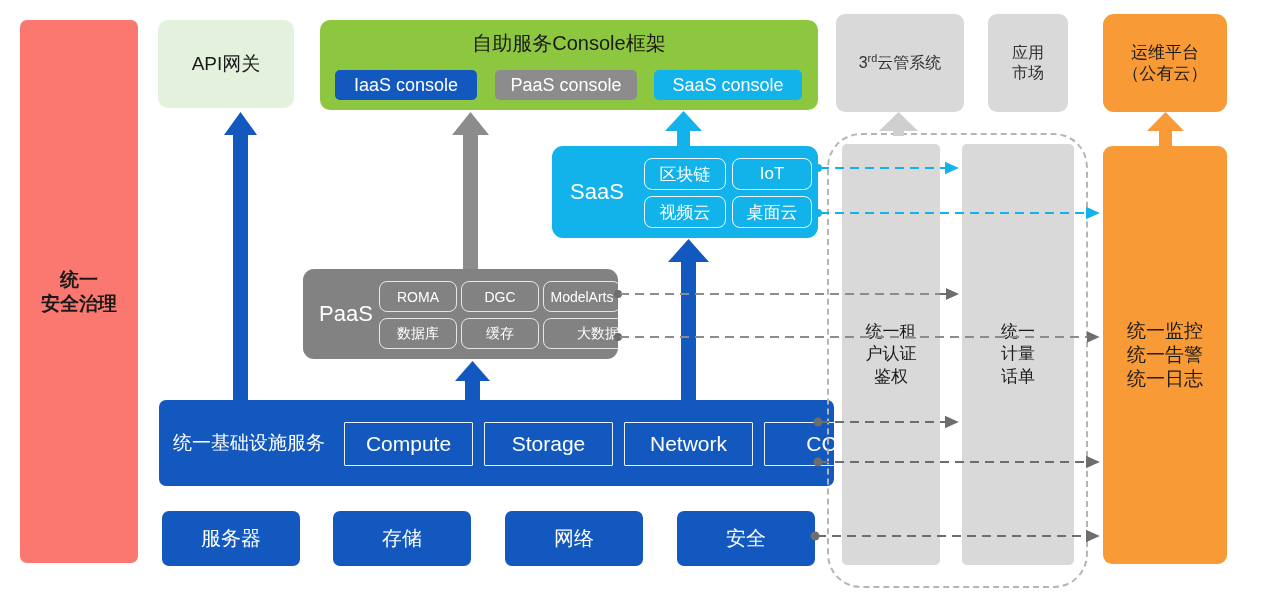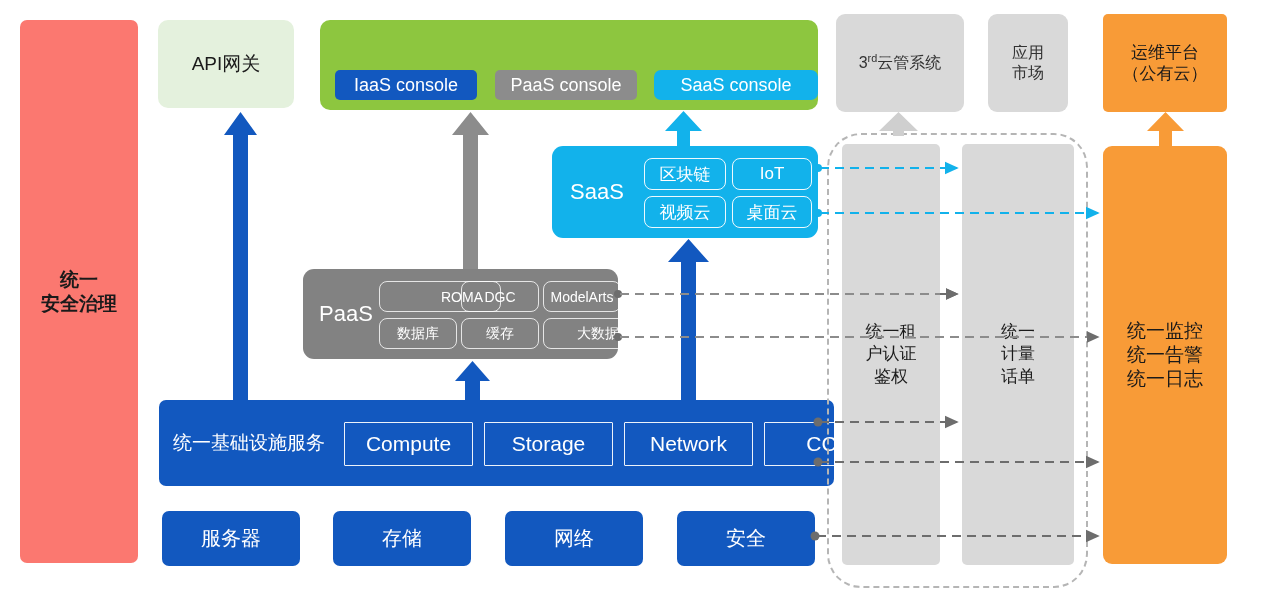--- a/index.html
+++ b/index.html
@@ -25,21 +25,21 @@
     font-size:20px;color:#1a1a1a;font-weight:500;
   }
   .chip{position:absolute;display:flex;align-items:center;justify-content:center;
         border-radius:5px;color:#fff;font-size:18px;height:30px;}
   .chip.iaas{background:#1258bf;}
   .chip.paas{background:#8c8c8c;}
   .chip.saas{background:#12b2eb;}
 
   
   .greybox{background:#d9d9d9;color:#333;font-size:16px;border-radius:9px;}
-  .orangebox{background:#f89b37;color:#1a1a1a;font-size:17px;border-radius:5px;}
+  .orangebox{background:#f89b37;color:#1a1a1a;font-size:17px;border-radius:11px;}
 
   
   .saasblock{background:#12b2eb;border-radius:11px;display:block;}
   .saasblock .blk-label{position:absolute;left:18px;top:50%;transform:translateY(-50%);
         color:#fff;font-size:22px;}
   .subchip{position:absolute;display:flex;align-items:center;justify-content:center;
         border:1.6px solid rgba(255,255,255,.92);border-radius:8px;color:#fff;font-size:17px;}
 
   
   .paasblock{background:#828282;border-radius:11px;display:block;}
@@ -76,27 +76,28 @@
       <div>统一</div>
       <div>安全治理</div>
     </div>
   </div>
 
   <div class="box apigw" style="left:158px;top:20px;width:136px;height:88px;">
     <span>API网关</span>
   </div>
 
   <div class="box consoleframe" style="left:320px;top:20px;width:498px;height:90px;">
+    <div class="cf-title">自助服务Console框架</div>
     <div class="chip iaas" style="left:15px;top:50px;width:142px;">
       <span>IaaS console</span>
     </div>
     <div class="chip paas" style="left:175px;top:50px;width:142px;">
       <span>PaaS console</span>
     </div>
-    <div class="chip saas" style="left:334px;top:50px;width:164px;border-radius:7px;">
+    <div class="chip saas" style="left:334px;top:50px;width:148px;">
       <span>SaaS console</span>
     </div>
   </div>
 
   <div class="box greybox" style="left:836px;top:14px;width:128px;height:98px;">
     <span><span>3</span><sup>rd</sup><span>云管系统</span></span>
   </div>
 
   <div class="box greybox" style="left:988px;top:14px;width:80px;height:98px;">
     <div>
@@ -123,21 +124,21 @@
     <div class="subchip" style="left:92px;top:50px;width:80px;height:30px;">
       <span>视频云</span>
     </div>
     <div class="subchip" style="left:180px;top:50px;width:78px;height:30px;">
       <span>桌面云</span>
     </div>
   </div>
 
   <div class="paasblock" style="position:absolute;left:303px;top:269px;width:315px;height:90px;">
     <div class="blk-label">PaaS</div>
-    <div class="subchip" style="left:76px;top:12px;width:76px;height:29px;padding-left:44px;">
+    <div class="subchip" style="left:76px;top:12px;width:76px;height:29px;">
       <span>ROMA</span>
     </div>
     <div class="subchip" style="left:158px;top:12px;width:76px;height:29px;">
       <span>DGC</span>
     </div>
     <div class="subchip" style="left:240px;top:12px;width:76px;height:29px;">
       <span>ModelArts</span>
     </div>
     <div class="subchip" style="left:76px;top:49px;width:76px;height:29px;">
       <span>数据库</span>

